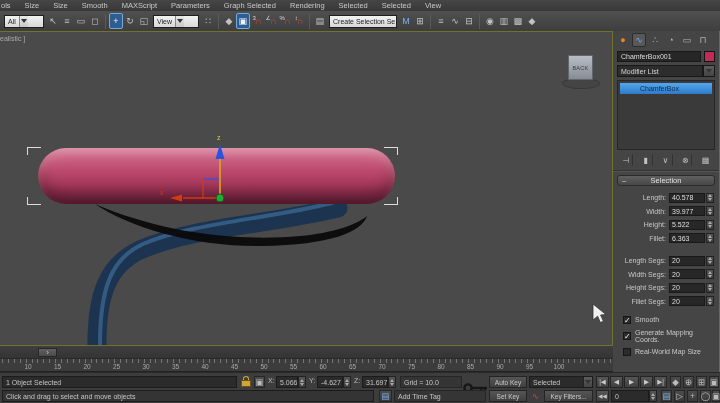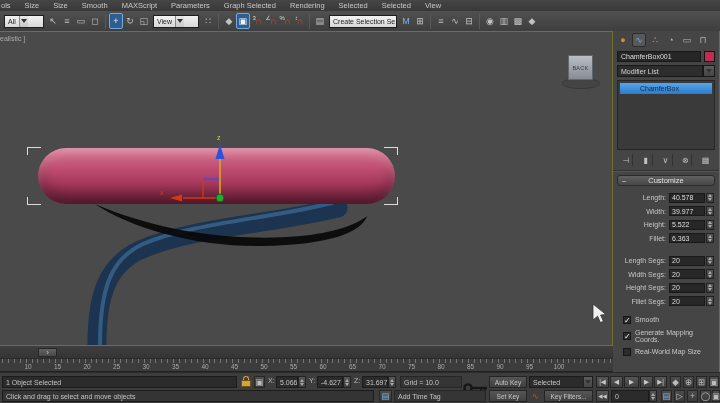--- a/index.html
+++ b/index.html
@@ -341,21 +341,21 @@
     <div class="stool" style="border-right:none">
         <span>▦</span>
       </div>
   </div>
 
   <div class="pdiv"></div>
 
   <div class="rollout">
     <div class="rhead">
       <span class="minus">−</span>
-      <span>Customize</span>
+      <span>Selection</span>
     </div>
 
     <div style="margin-top:5px">
       <div class="prow">
           <span class="plabel">Length:</span>
           <span class="pfield">40.578</span>
           <span class="pspin">
             <span class="tri-u"></span>
             <span class="tri-dn"></span>
           </span>

